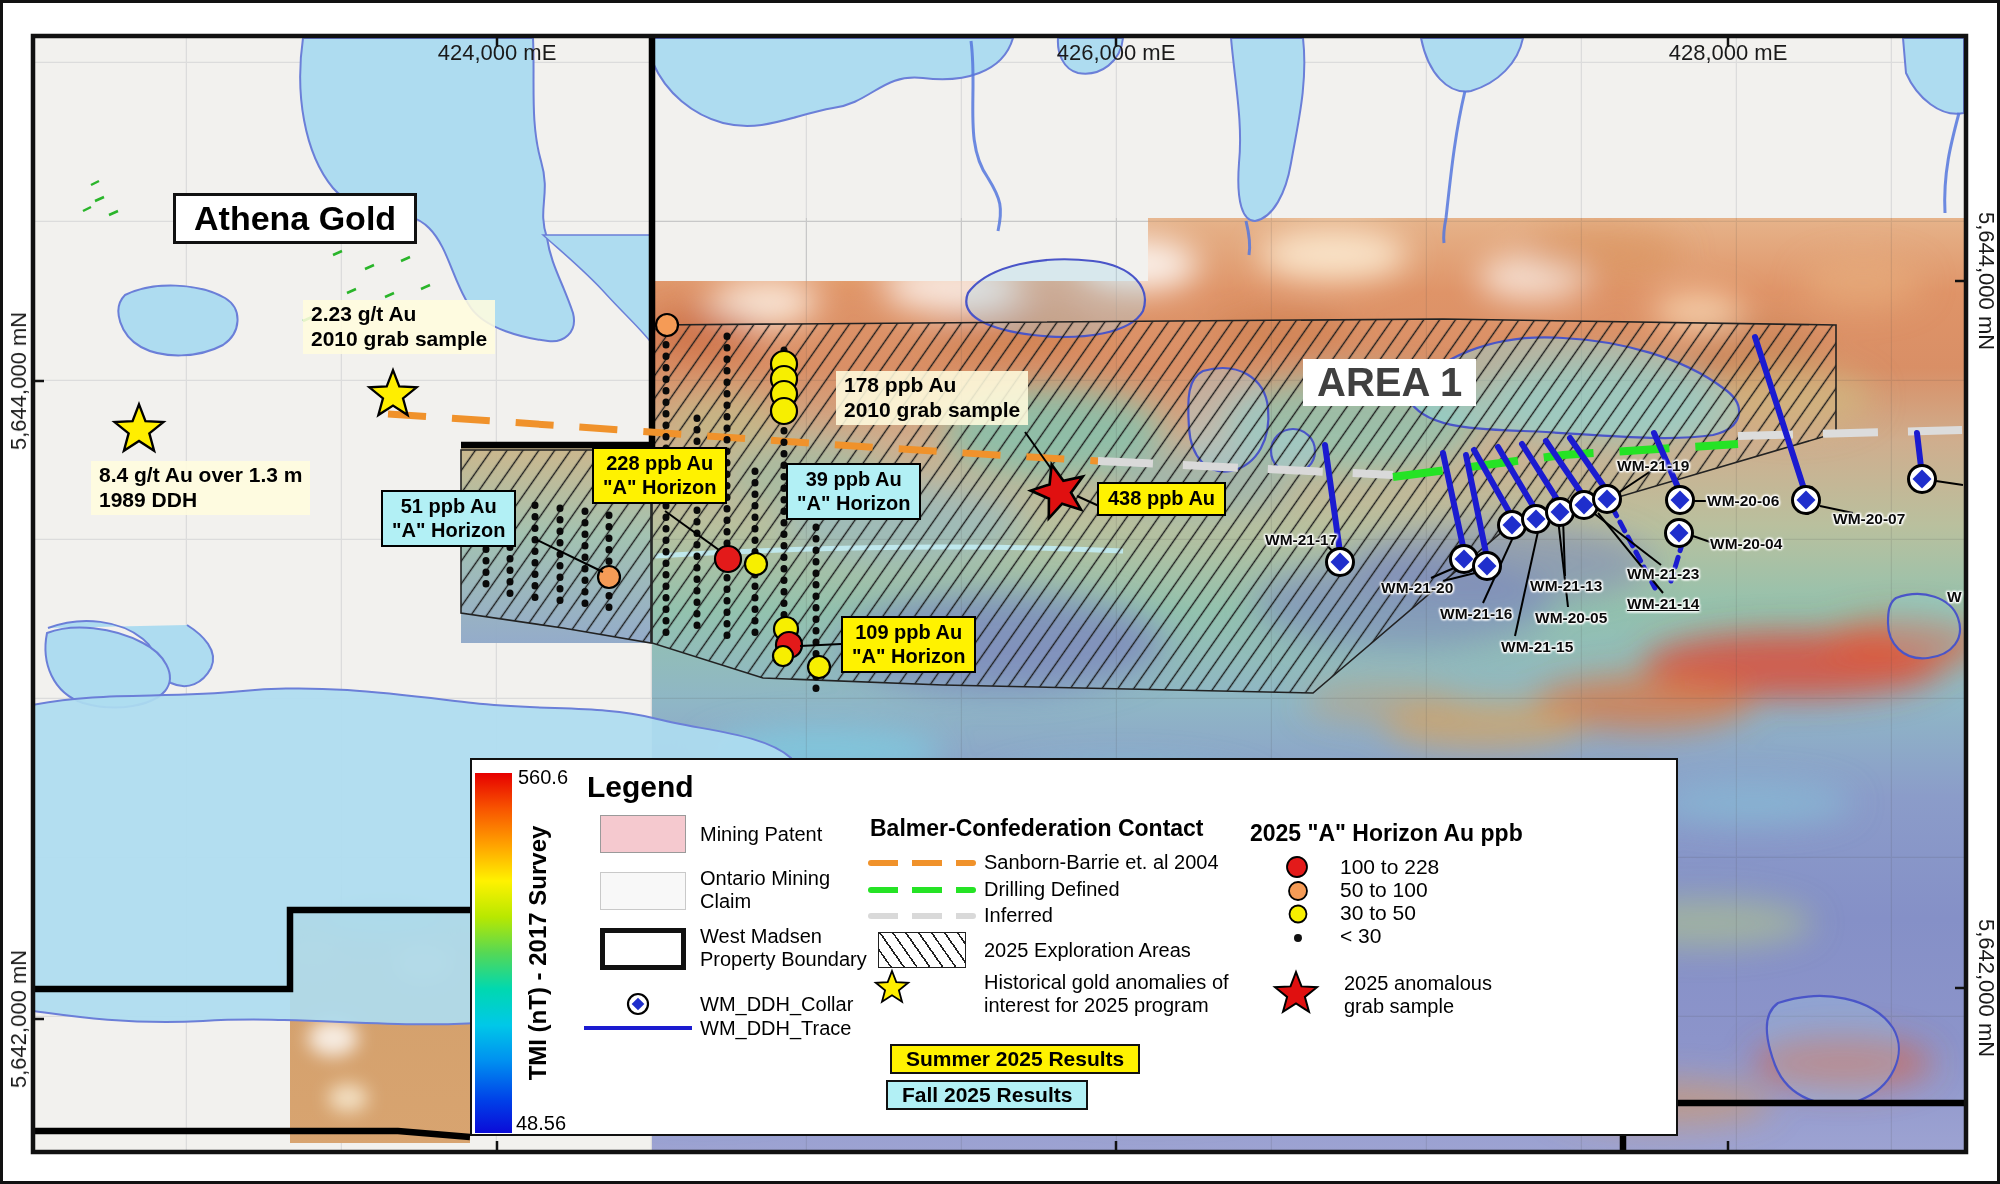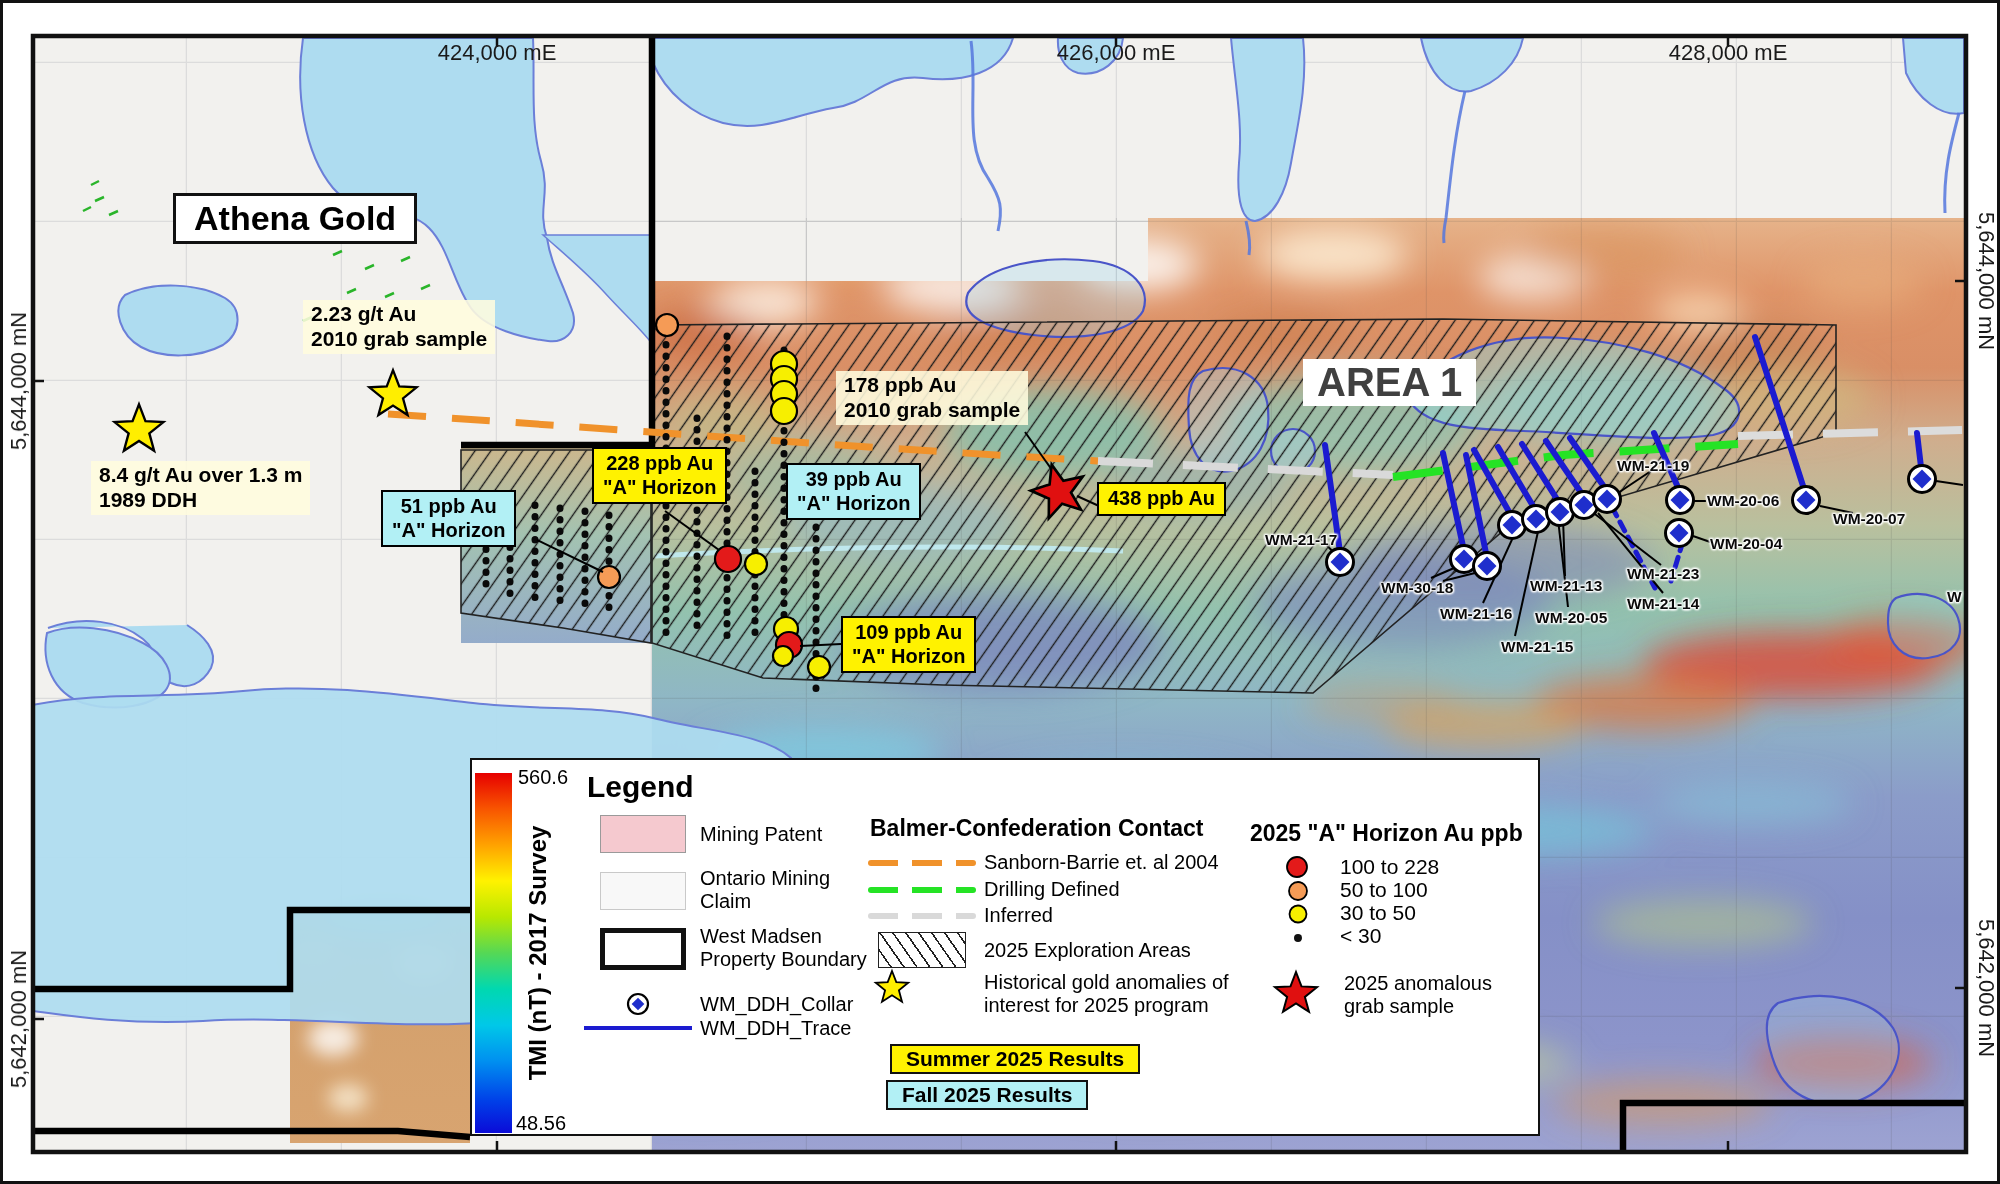--- a/index.html
+++ b/index.html
@@ -19,21 +19,21 @@
   .cbox{background:#b2f0f5;border:2.5px solid #000;}
   .pale{background:rgba(255,252,222,0.88);font-size:21px;text-align:left;padding:2px 8px;}
   .titlebox{position:absolute;background:#fff;border:3px solid #111;
             font-weight:bold;font-size:34px;padding:3px 18px;color:#000;white-space:nowrap;}
   .areabox{position:absolute;background:#fff;font-weight:bold;font-size:40px;
            padding:1px 14px;color:#404040;white-space:nowrap;}
   
   .dlabel{position:absolute;font-size:15.5px;font-weight:bold;color:#0a0a0a;white-space:nowrap;
           text-shadow:0 0 3px #fff,0 0 3px #fff,1px 1px 2px #fff,-1px -1px 2px #fff,1px -1px 2px #fff,-1px 1px 2px #fff;}
   
-  .legend{position:absolute;left:467px;top:755px;width:1070px;height:378px;
+  .legend{position:absolute;left:467px;top:755px;width:1208px;height:378px;
           background:#fff;border:2.5px solid #111;box-sizing:border-box;}
   .legend .t{position:absolute;color:#000;white-space:nowrap;}
   .lg-title{font-size:30px;font-weight:bold;}
   .lg-head{font-size:23px;font-weight:bold;}
   .lg-lab{font-size:20px;line-height:1.15;}
   .lg-num{font-size:20px;}
   .lg-row{font-size:21px;white-space:pre;}
   .colorbar{position:absolute;left:3px;top:13px;width:37px;height:360px;
     background:linear-gradient(180deg,#e60000 0%,#f85500 10%,#ffa200 20%,#fff200 30%,#b8e800 40%,
       #55d855 50%,#00d8b0 60%,#00c8e8 70%,#0090f0 80%,#0040e8 91%,#0b0bd8 100%);}
@@ -382,27 +382,27 @@
   </div>
   <div class="callout ybox" style="left:838px;top:613px;">
     <div>109 ppb Au</div>
       <div>"A" Horizon</div>
   </div>
   <div class="callout ybox" style="left:1094px;top:479px;">
     <div>438 ppb Au</div>
   </div>
 
   <span class="dlabel" style="left:1262px;top:528px;">WM-21-17</span>
-  <span class="dlabel" style="left:1378px;top:576px;">WM-30-18</span>
+  <span class="dlabel" style="left:1378px;top:576px;">WM-21-20</span>
   <span class="dlabel" style="left:1437px;top:602px;">WM-21-16</span>
   <span class="dlabel" style="left:1482px;top:635px;padding-left:16px;">WM-21-15</span>
   <span class="dlabel" style="left:1532px;top:606px;">WM-20-05</span>
   <span class="dlabel" style="left:1527px;top:574px;">WM-21-13</span>
   <span class="dlabel" style="left:1624px;top:562px;">WM-21-23</span>
-  <span class="dlabel" style="left:1624px;top:592px;">WM-21-14</span>
+  <span class="dlabel" style="left:1624px;top:592px;text-decoration:underline;">WM-21-14</span>
   <span class="dlabel" style="left:1707px;top:532px;">WM-20-04</span>
   <span class="dlabel" style="left:1704px;top:489px;">WM-20-06</span>
   <span class="dlabel" style="left:1830px;top:507px;">WM-20-07</span>
   <span class="dlabel" style="left:1614px;top:454px;">WM-21-19</span>
   <span class="dlabel" style="left:1944px;top:585px;">W</span>
 
   <div class="legend">
     <div class="colorbar"></div>
     <span class="t lg-num" style="left:46px;top:6px;">560.6</span>
     <span class="t lg-num" style="left:44px;top:352px;">48.56</span>

